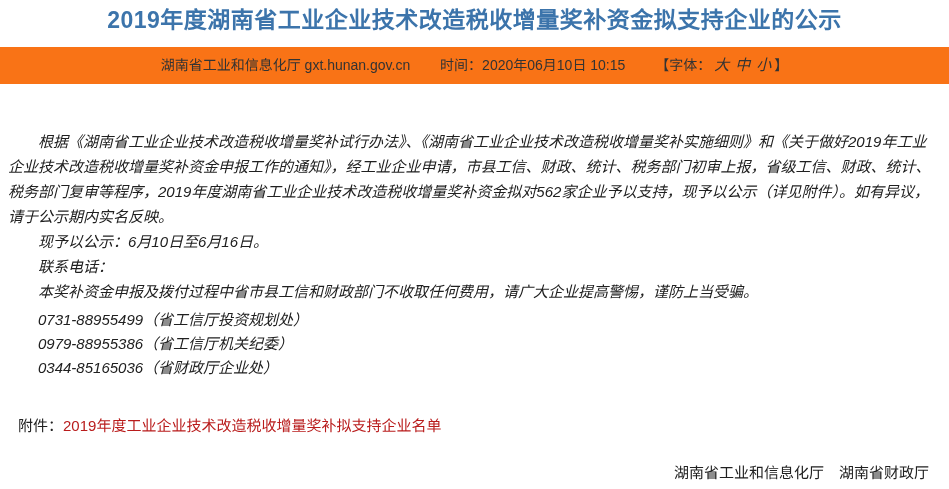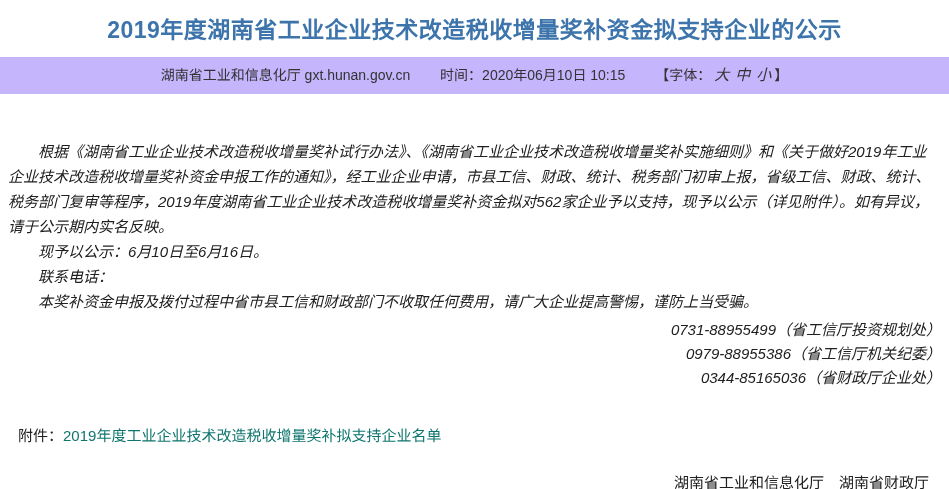--- a/index.html
+++ b/index.html
@@ -2,35 +2,35 @@
 <html lang="zh-CN"><head>
 <meta charset="utf-8">
 <style>
   * { margin: 0; padding: 0; box-sizing: border-box; }
   html, body { width: 949px; height: 489px; background: #ffffff; overflow: hidden; }
   body {
     font-family: "Liberation Sans", "DejaVu Sans", sans-serif;
     color: #202020;
   }
   
-  .title-wrap { padding-top: 14px; }
+  .title-wrap { padding-top: 4px; }
   h1.page-title {
     text-align: center;
     font-size: 23px;
     line-height: 32px;
     font-weight: bold;
     color: #3c74ab;
     letter-spacing: 0.5px;
   }
   
   .meta-bar {
     margin-top: 11px;
     height: 37px;
     line-height: 37px;
-    background: #c4b5fd;
+    background: #f97316;
     text-align: center;
     font-size: 14px;
     color: #333333;
     white-space: nowrap;
   }
   .meta-bar .seg { margin-left: 26px; }
   .meta-bar .seg:first-child { margin-left: 0; }
   .font-size-link {
     font-family: "Liberation Serif", "DejaVu Serif", serif;
     font-style: italic;
@@ -41,23 +41,23 @@
     cursor: pointer;
   }
   
   main.article {
     padding: 45px 8px 0 8px;
     font-size: 15px;
     line-height: 25px;
   }
   .para { text-indent: 2em; font-style: italic; }
   .phone-list { margin-top: 4px; }
-  .phone-list .para { line-height: 24px; text-align: right; }
+  .phone-list .para { line-height: 24px; }
   .attachment-row { margin-top: 33px; text-indent: 10px; }
-  .attachment-link { color: #0f766e; text-decoration: none; cursor: pointer; }
+  .attachment-link { color: #b91c1c; text-decoration: none; cursor: pointer; }
   
   .signature { margin-top: 22px; text-align: right; padding-right: 12px; }
 </style>
 </head>
 <body>
 
 <div class="title-wrap">
   <h1 class="page-title">2019年度湖南省工业企业技术改造税收增量奖补资金拟支持企业的公示</h1>
 </div>
 

